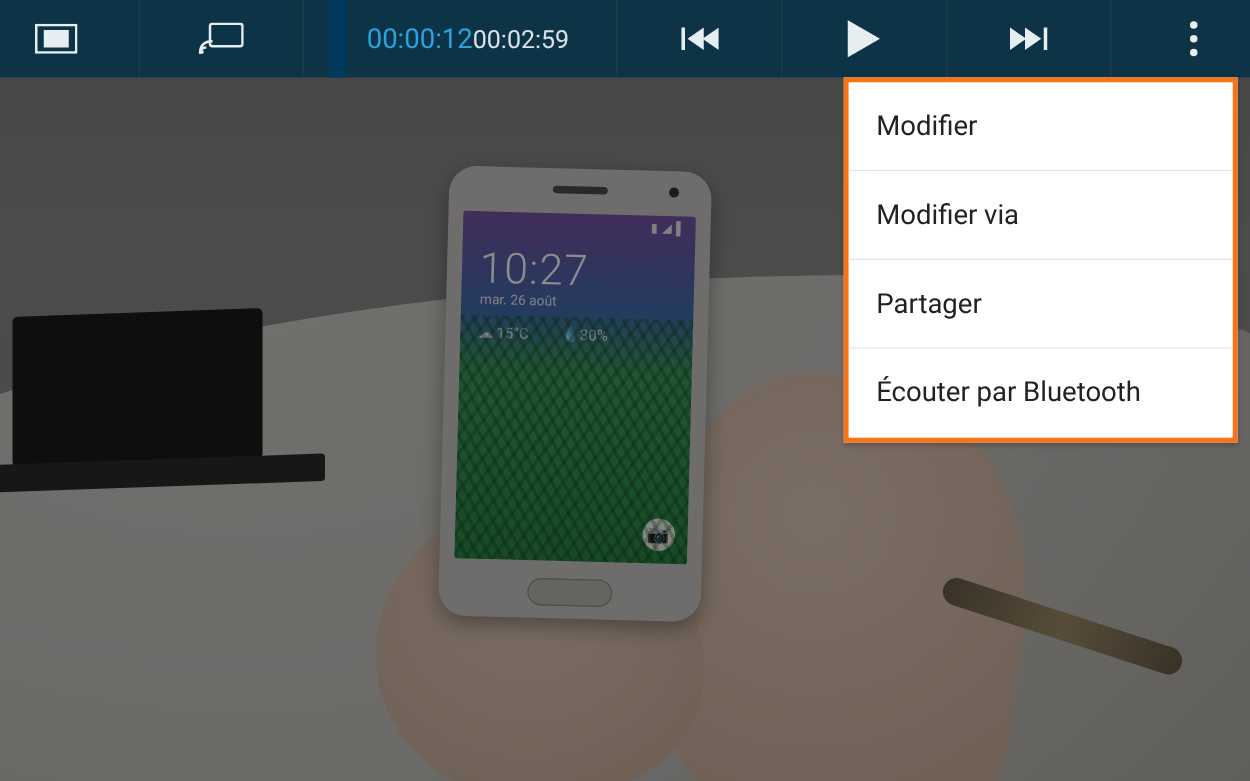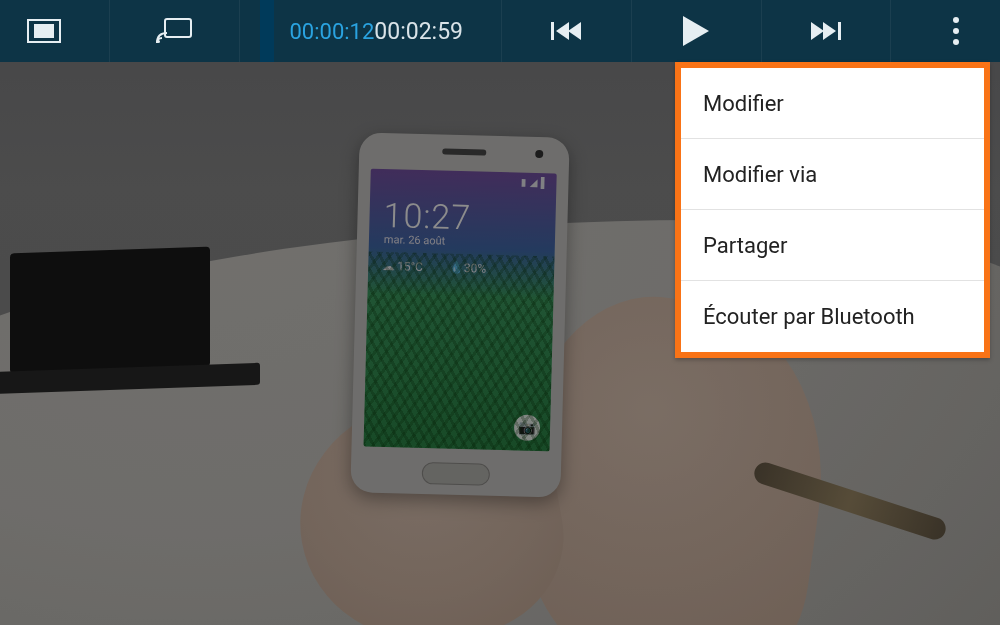--- a/index.html
+++ b/index.html
@@ -137,35 +137,35 @@
     color: #2aa3e0;
     font-size: 22px;
     margin-left: 30px;
     font-weight: 400;
   }
   .tb-total {
     position: relative;
     margin-left: auto;
     margin-right: 18px;
     color: #d9e3e8;
-    font-size: 23px;
+    font-size: 20px;
   }
   .tb-prev, .tb-play, .tb-next, .tb-more { width: 100px; }
   .tb-more svg circle { fill: #e6eef2; }
 
   
   .menu {
     position: absolute;
     top: 62px;
     right: 10px;
     width: 315px;
     background: #ffffff;
     z-index: 30;
     box-shadow: 0 2px 4px rgba(0,0,0,.25);
-    border: 6px solid #f97316;
+    border: 4px solid #f97316;
   }
   .menu-item {
     height: 71px;
     display: flex;
     align-items: center;
     padding: 0 22px;
     font-size: 22px;
     color: #222;
     border-bottom: 1px solid #e2e2e2;
     background: #fff;

